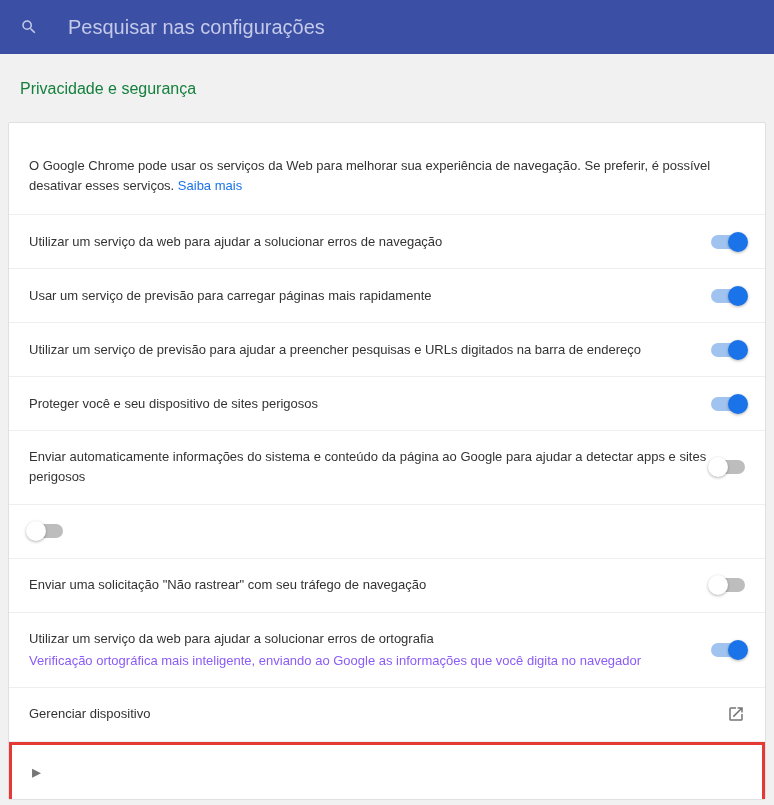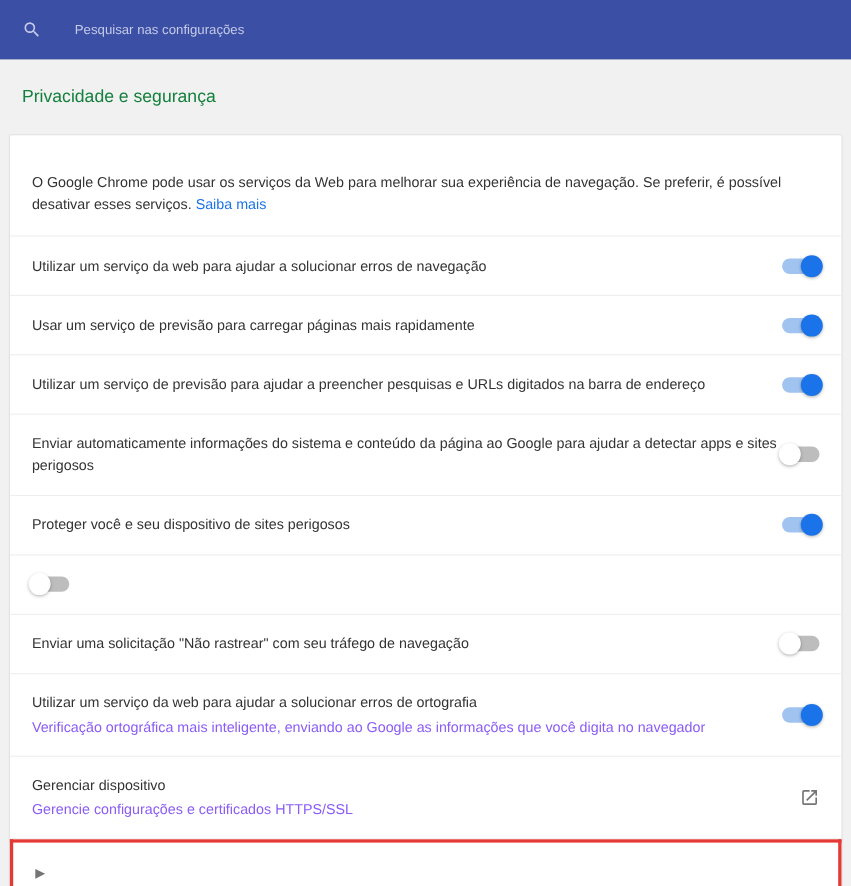--- a/index.html
+++ b/index.html
@@ -25,21 +25,21 @@
       color: #c5cae9;
       margin-right: 30px;
       width: 18px;
       height: 18px;
     }
     .search-input {
       background: transparent;
       border: none;
       outline: none;
       color: #84cc16;
-      font-size: 12px;
+      font-size: 20px;
       width: 500px;
     }
     .search-input::placeholder {
       color: #c5cae9;
     }
     .content {
       padding: 26px 8px 8px 8px;
     }
     .section-title {
       color: #15803d;
@@ -168,30 +168,30 @@
 
     <div class="row">
       <div class="row-text">
           <div class="row-title">Utilizar um serviço de previsão para ajudar a preencher pesquisas e URLs digitados na barra de endereço</div>
         </div>
       <div class="toggle on"></div>
     </div>
 
     <div class="row">
       <div class="row-text">
+          <div class="row-title">Proteger você e seu dispositivo de sites perigosos</div>
+        </div>
+      <div class="toggle on"></div>
+    </div>
+
+    <div class="row">
+      <div class="row-text">
           <div class="row-title">Enviar automaticamente informações do sistema e conteúdo da página ao Google para ajudar a detectar apps e sites perigosos</div>
         </div>
       <div class="toggle off"></div>
-    </div>
-
-    <div class="row">
-      <div class="row-text">
-          <div class="row-title">Proteger você e seu dispositivo de sites perigosos</div>
-        </div>
-      <div class="toggle on"></div>
     </div>
 
     <div class="row">
       <div class="toggle off"></div>
     </div>
 
     <div class="row">
       <div class="row-text">
           <div class="row-title">Enviar uma solicitação "Não rastrear" com seu tráfego de navegação</div>
         </div>
@@ -202,21 +202,20 @@
       <div class="row-text">
         <div class="row-title">Utilizar um serviço da web para ajudar a solucionar erros de ortografia</div>
         <div class="row-subtitle">Verificação ortográfica mais inteligente, enviando ao Google as informações que você digita no navegador</div>
       </div>
       <div class="toggle on"></div>
     </div>
 
     <div class="row">
       <div class="row-text">
         <div class="row-title">Gerenciar dispositivo</div>
-        <div class="row-subtitle">Gerencie configurações e certificados HTTPS/SSL</div>
       </div>
       <svg class="link-icon" viewBox="0 0 24 24" fill="currentColor">
           <path d="M19 19H5V5h7V3H5a2 2 0 00-2 2v14a2 2 0 002 2h14c1.1 0 2-.9 2-2v-7h-2v7zM14 3v2h3.59l-9.83 9.83 1.41 1.41L19 6.41V10h2V3h-7z"></path>
         </svg>
     </div>
 
     <div class="row highlighted">
       <span class="arrow-icon">▸</span>
     </div>
 

